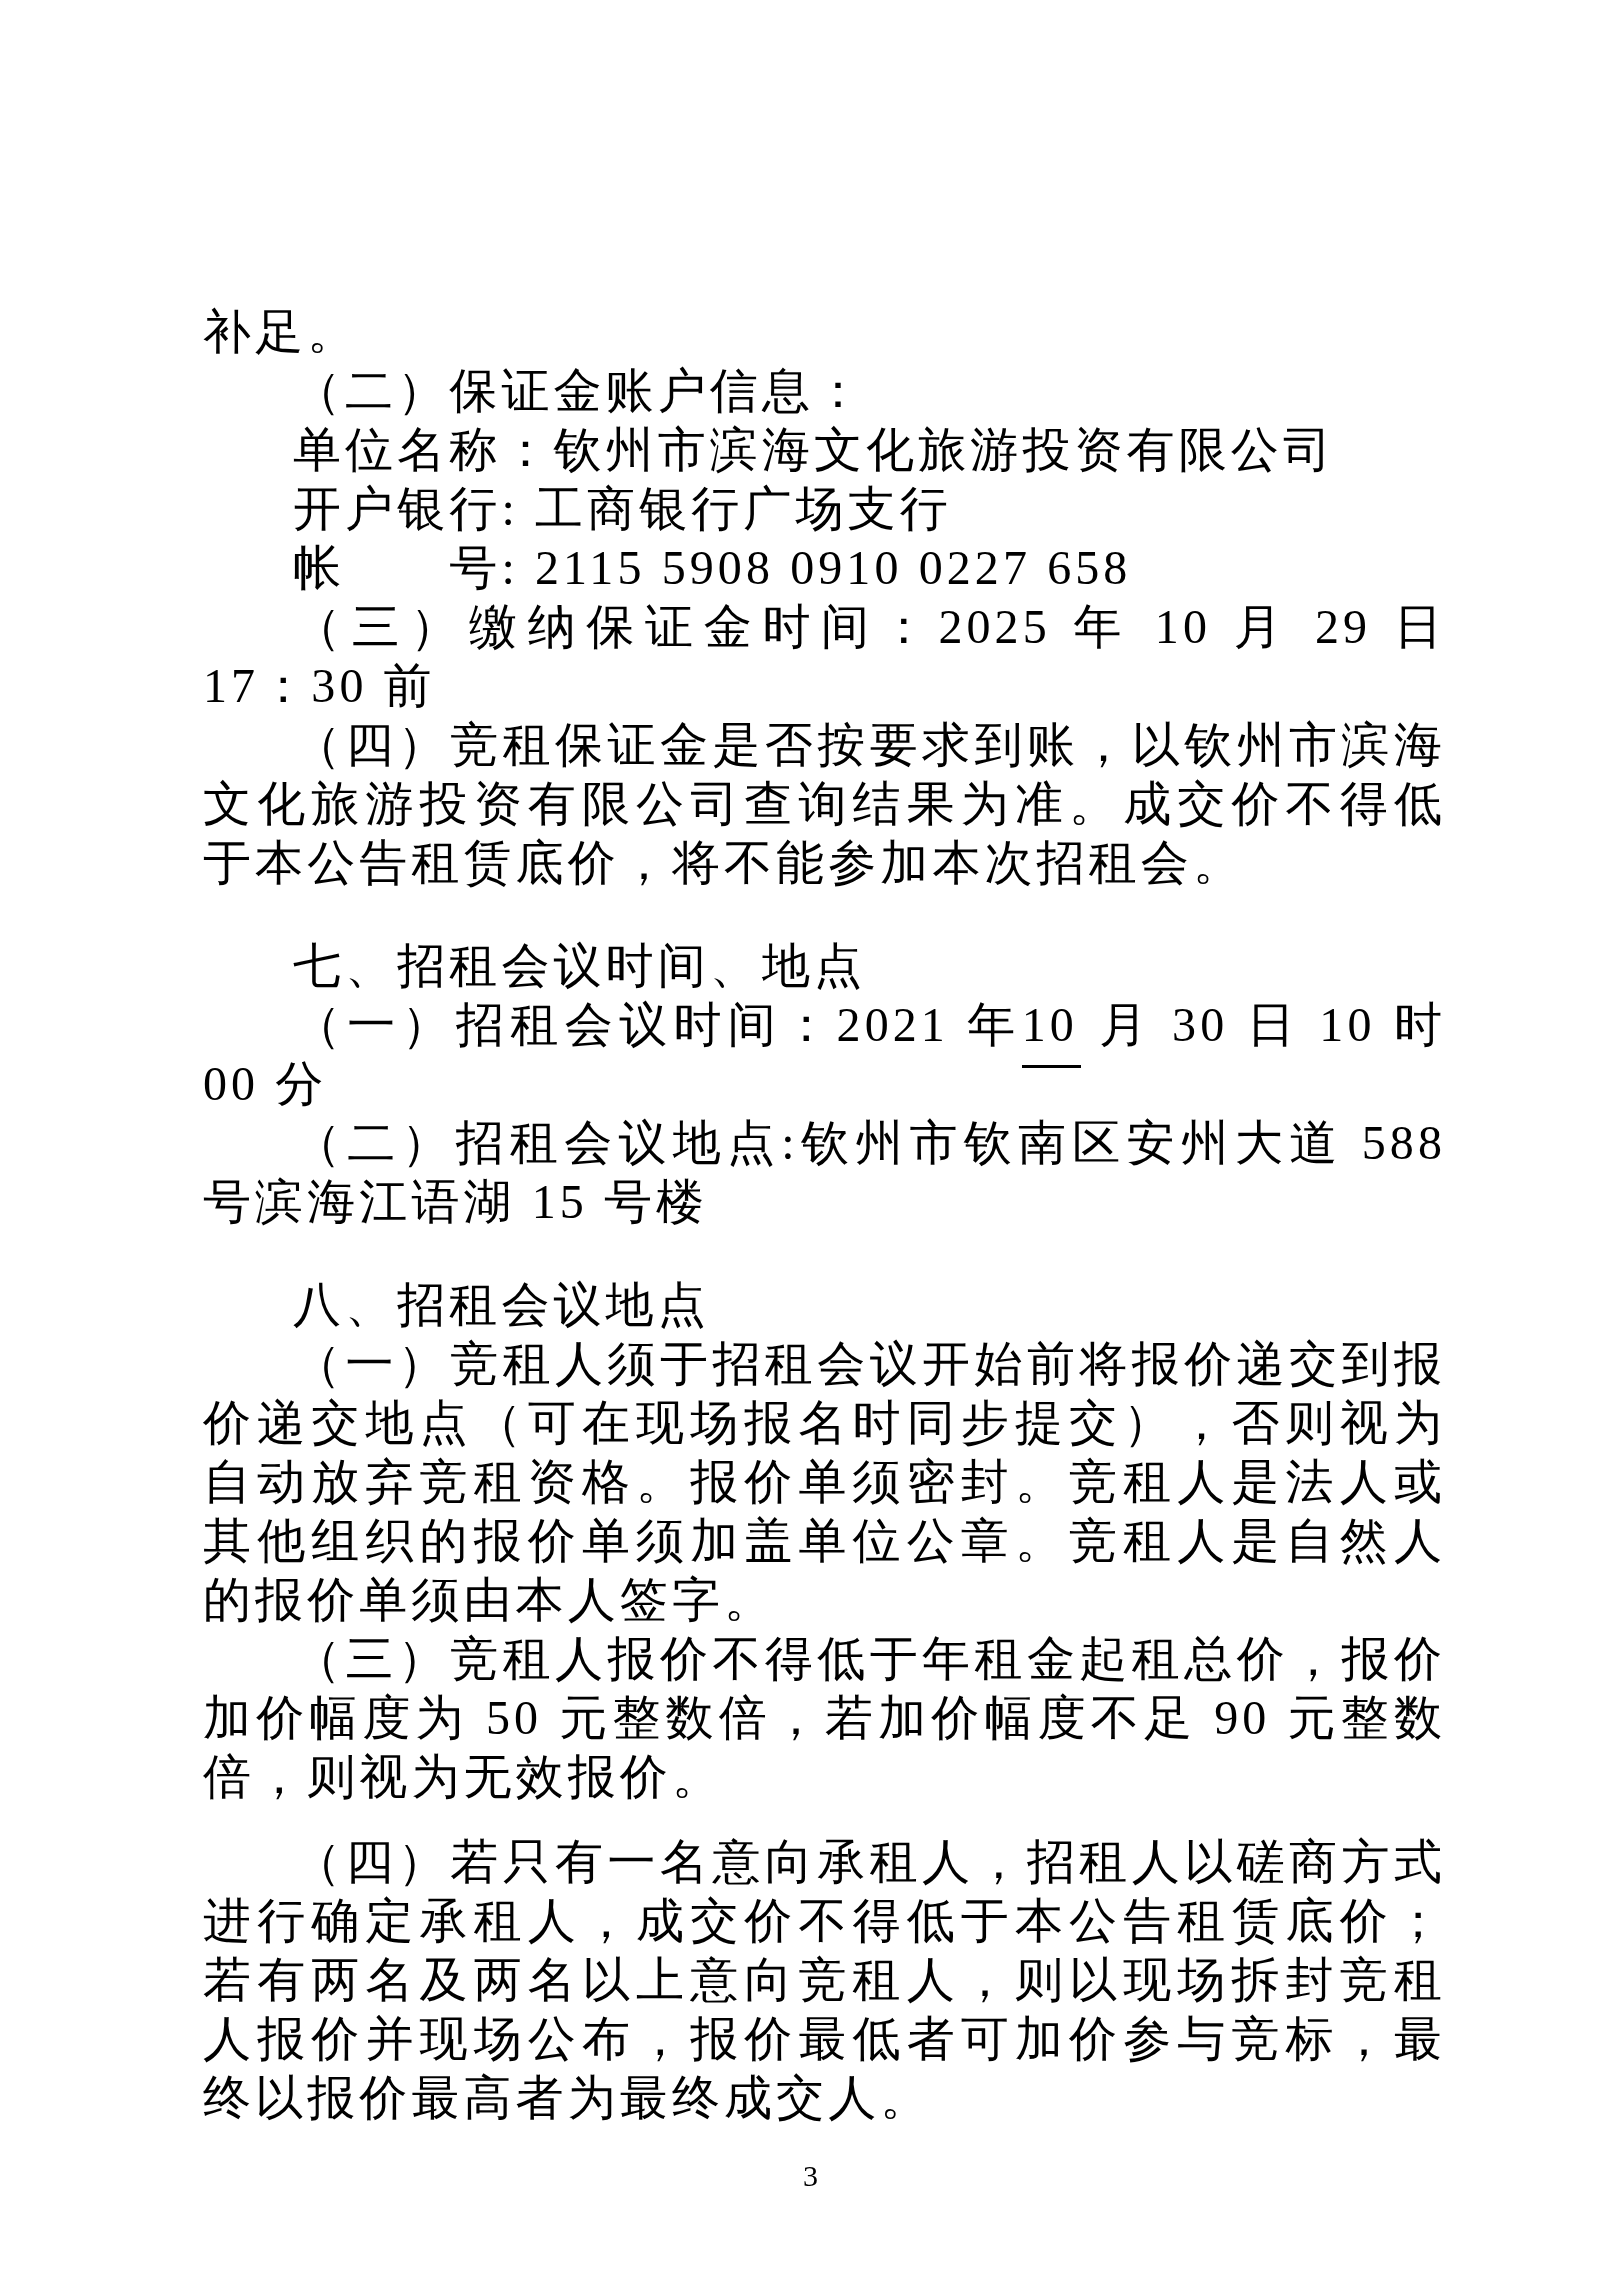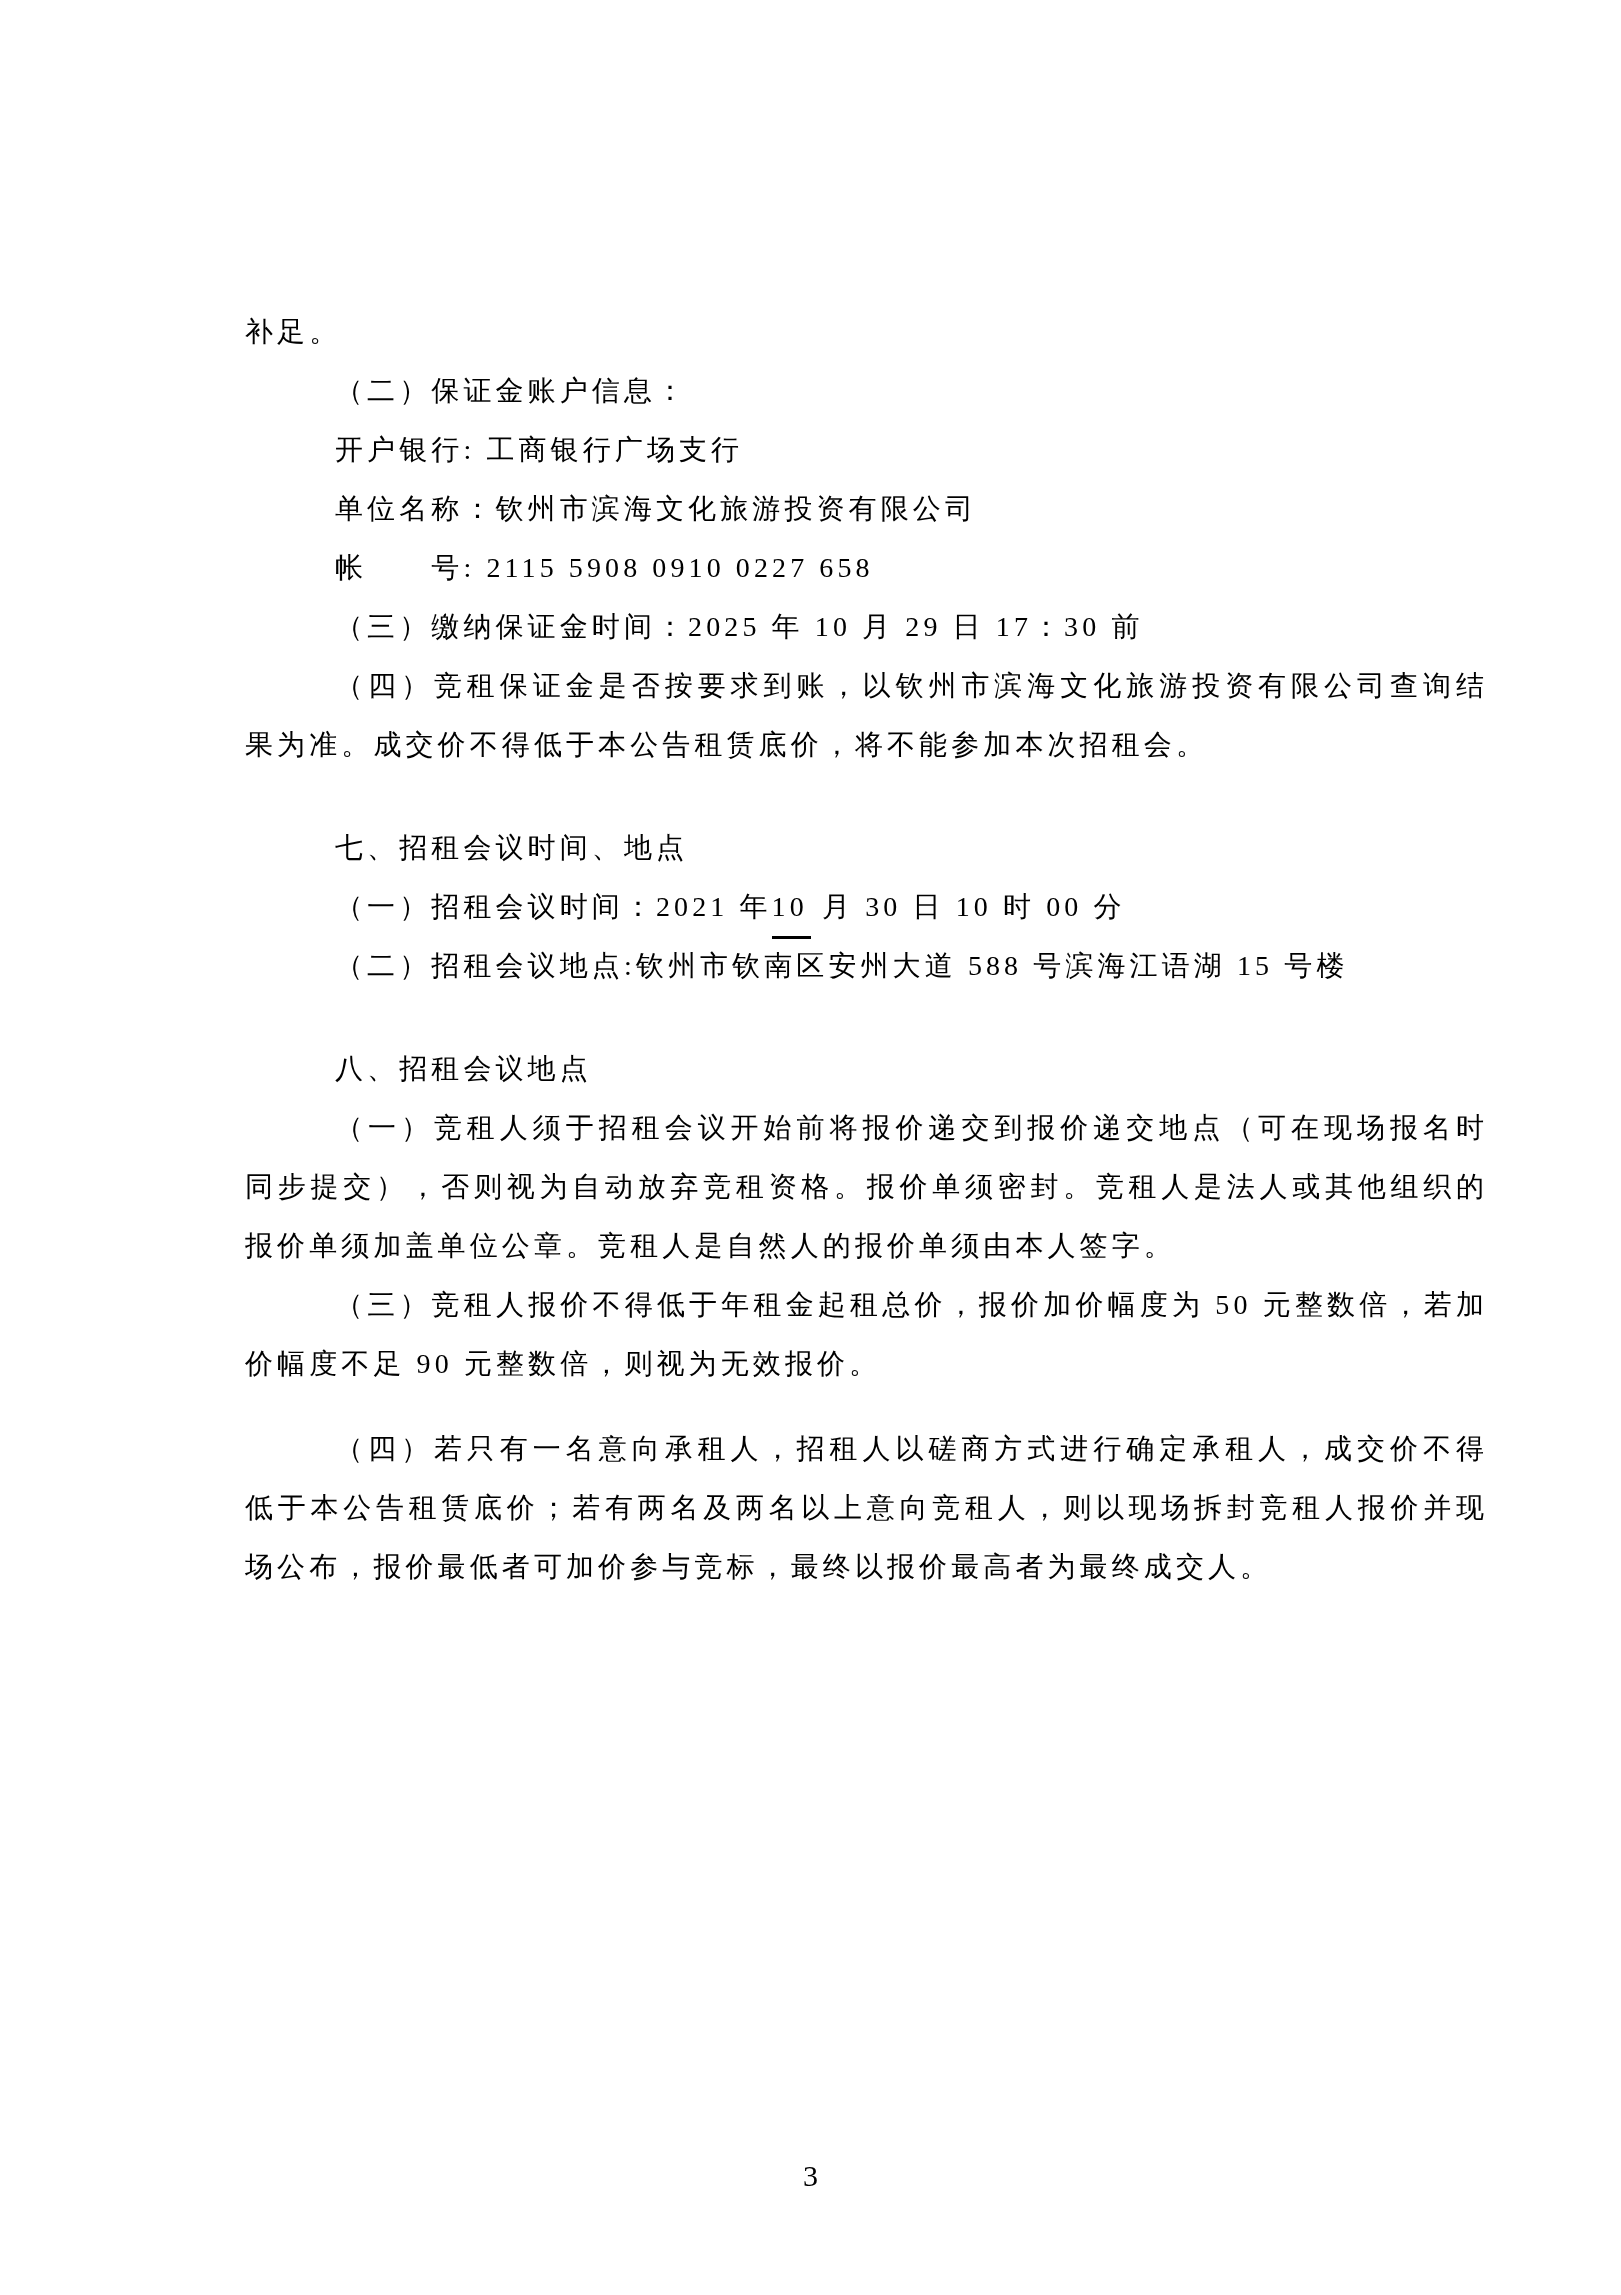--- a/index.html
+++ b/index.html
@@ -14,25 +14,24 @@
     background: #ffffff;
     color: #000000;
     font-family: "Liberation Serif", "DejaVu Serif", serif;
     overflow: hidden;
   }
   .content {
     position: absolute;
     left: 203px;
     top: 302px;
     width: 1243px;
-    font-size: 28px;
+    font-size: 48px;
     line-height: 59px;
     letter-spacing: 4.1px;
     text-align: justify;
-    margin-left: 42px;
   }
   .content p {
     margin: 0;
     text-indent: 90px;
   }
   .content p.flush {
     text-indent: 0;
   }
   .heading {
     font-family: "Liberation Sans", "DejaVu Sans", sans-serif;
@@ -61,23 +60,23 @@
 </head>
 <body>
 
 <div class="page">
   <div class="content">
 
     <p class="flush">补足。</p>
 
     <p>（二）保证金账户信息：</p>
 
+    <p>单位名称：钦州市滨海文化旅游投资有限公司</p>
+
     <p>开户银行: 工商银行广场支行</p>
-
-    <p>单位名称：钦州市滨海文化旅游投资有限公司</p>
 
     <p>帐　　号: 2115 5908 0910 0227 658</p>
 
     <p>（三）缴纳保证金时间：2025 年 10 月 29 日 17：30 前</p>
 
     <p>（四）竞租保证金是否按要求到账，以钦州市滨海文化旅游投资有限公司查询结果为准。成交价不得低于本公告租赁底价，将不能参加本次招租会。</p>
 
     <p class="heading">七、招租会议时间、地点</p>
 
     <p><span>（一）招租会议时间：2021 年</span><span class="underlined-blank">10</span><span> 月 30 日 10 时 00 分</span></p>

